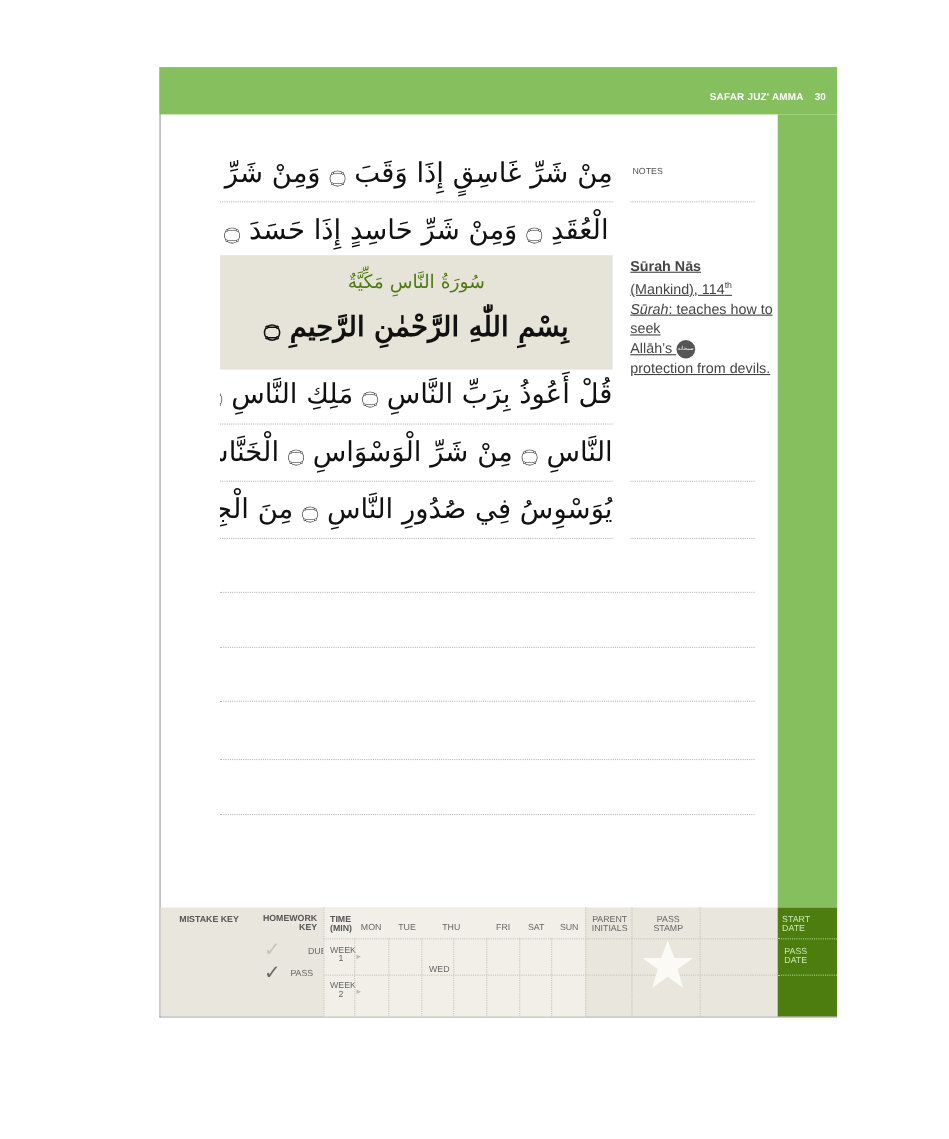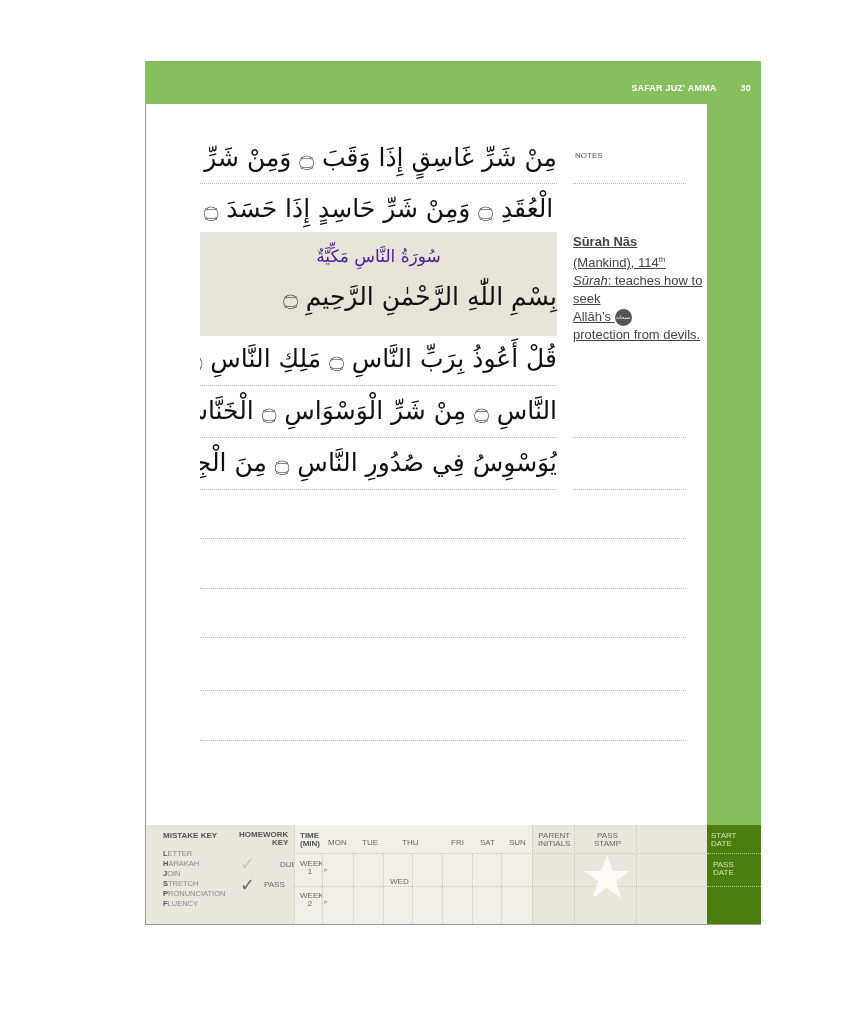--- a/index.html
+++ b/index.html
@@ -2,32 +2,32 @@
 <html><head>
 <meta charset="utf-8">
 <style>
   html, body { margin:0; padding:0; background:#ffffff; }
   body { width:863px; height:1035px; position:relative; overflow:hidden; font-family:"DejaVu Sans", sans-serif; }
 
   .page { position:absolute; left:145px; top:61px; width:616px; height:864px; background:#ffffff;
           border-left:1px solid #9a9a9a; border-bottom:1px solid #9a9a9a; box-sizing:border-box; }
   .header-band { position:absolute; left:145px; top:61px; width:616px; height:43px; background:#86c05e; }
   .header-title { position:absolute; right:10px; top:22px; color:#ffffff; font-family:"Liberation Sans", sans-serif;
-                  font-weight:bold; font-size:9px; letter-spacing:0.2px; display:flex; gap:24px; }
+                  font-weight:bold; font-size:9px; letter-spacing:0.2px; display:flex; gap:10px; }
   .right-band { position:absolute; left:707px; top:104px; width:54px; height:721px; background:#86c05e; }
 
   .arabic-line { position:absolute; left:200px; width:357px; height:52px; direction:rtl; text-align:center;
                  font-family:"DejaVu Serif", serif; font-size:25px; color:#111; line-height:52px; white-space:nowrap; overflow:hidden; }
   .dots { position:absolute; height:0; border-top:1.5px dotted #b8b8b8; }
 
   .basmala-box { position:absolute; left:200px; top:232px; width:357px; height:104px; background:#e6e3d8; }
   .surah-name { position:absolute; left:0; right:0; top:14px; text-align:center; direction:rtl;
-                font-family:"DejaVu Serif", serif; font-size:17px; color:#4c1d95; }
-  .basmala { position:absolute; left:0; right:0; top:50px; direction:rtl;
-             font-family:"DejaVu Serif", serif; font-size:25px; color:#111; }
+                font-family:"DejaVu Serif", serif; font-size:17px; color:#4d7c0f; }
+  .basmala { position:absolute; left:0; right:0; top:50px; text-align:center; direction:rtl;
+             font-family:"DejaVu Serif", serif; font-size:25px; color:#111;font-weight:bold; }
 
   .notes-label { position:absolute; left:575px; top:151px; font-family:Liberation Sans, sans-serif; font-size:8px; color:#555; }
   .side-note { position:absolute; left:573px; top:233px; width:130px; font-family:"Liberation Sans", sans-serif;
                font-size:13px; line-height:18px; color:#444;text-decoration:underline; }
   .side-note b { color:#444; }
   .allah-badge { display:inline-block; width:17px; height:17px; border-radius:50%; background:#555; color:#fff;
                  font-size:5px; text-align:center; line-height:17px; vertical-align:middle; }
 
   .footer { position:absolute; left:146px; top:825px; width:561px; height:99px; background:#e9e6dd; }
   .footer-green { position:absolute; left:707px; top:825px; width:54px; height:99px; background:#4d7c0f; }
@@ -84,28 +84,20 @@
 <div class="dots" style="left:573px; top:489px; width:113px;"></div>
 
 <div class="dots" style="left:200px; top:538px; width:486px;"></div>
 <div class="dots" style="left:200px; top:588px; width:486px;"></div>
 <div class="dots" style="left:200px; top:637px; width:486px;"></div>
 <div class="dots" style="left:200px; top:690px; width:486px;"></div>
 <div class="dots" style="left:200px; top:740px; width:486px;"></div>
 
 <div class="footer">
   <div class="f-text f-head" style="left:17px; top:7px;">MISTAKE KEY</div>
-  <div class="key-list">
-    <div><b>L</b><span>ETTER</span></div>
-    <div><b>H</b><span>ARAKAH</span></div>
-    <div><b>J</b><span>OIN</span></div>
-    <div><b>S</b><span>TRETCH</span></div>
-    <div><b>P</b><span>RONUNCIATION</span></div>
-    <div><b>F</b><span>LUENCY</span></div>
-  </div>
 
   <div class="f-text f-head" style="left:93px; top:6px;">
     <div>HOMEWORK</div>
       <div>KEY</div>
   </div>
   <span class="check" style="left:94px; top:28px; color:#c8c4bb;">✓</span>
   <div class="f-text" style="left:118px; top:36px;margin-left:16px;">DUE</div>
   <span class="check" style="left:94px; top:49px; color:#666;">✓</span>
   <div class="f-text" style="left:118px; top:56px;">PASS</div>
 

